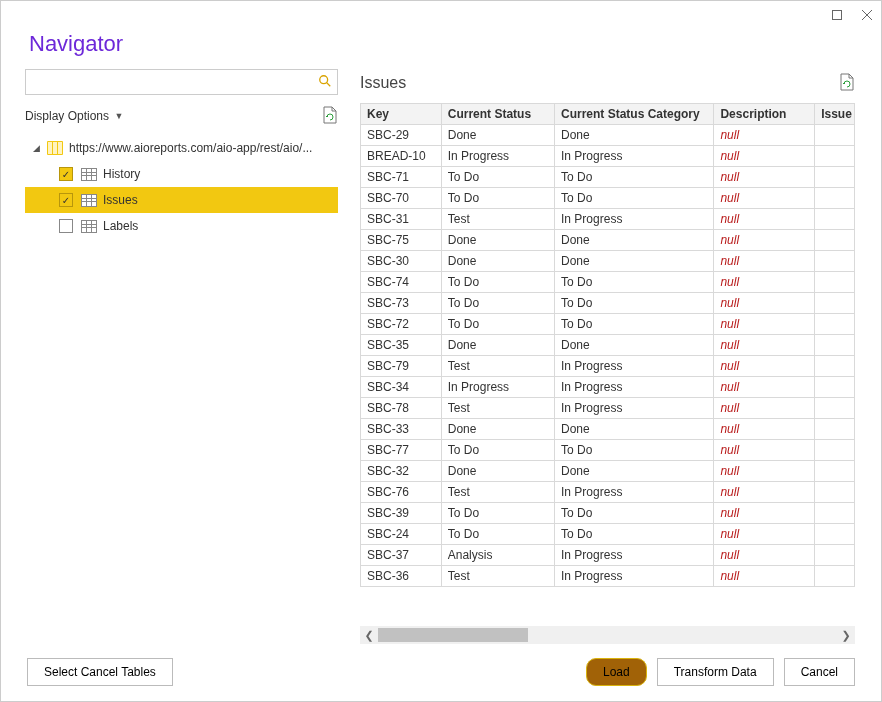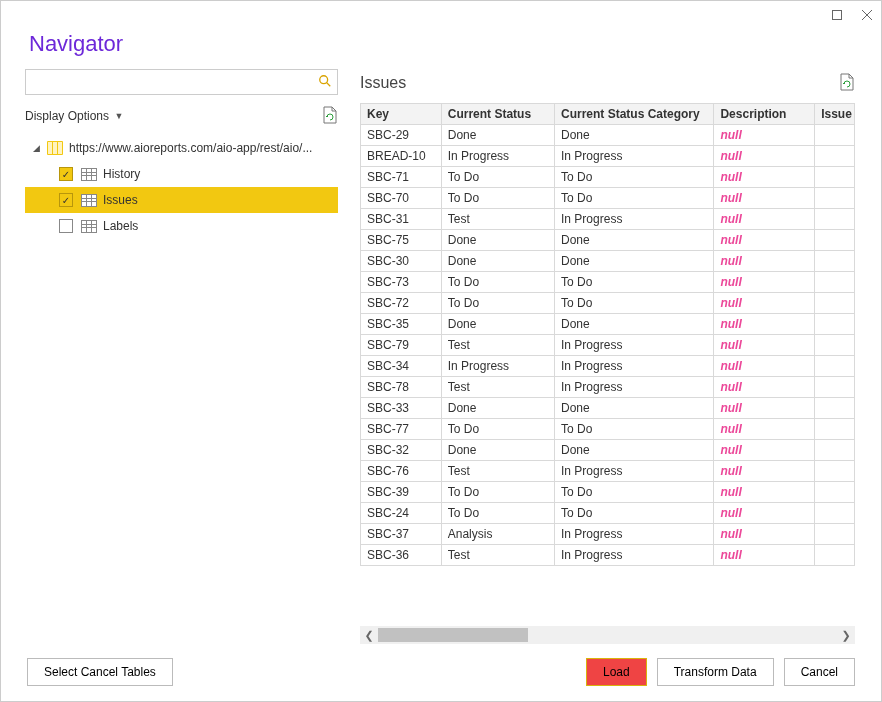--- a/index.html
+++ b/index.html
@@ -182,21 +182,21 @@
   .data-table th {
     background: #f3f3f3;
     font-weight: 600;
     color: #333;
   }
   .col-key { width: 77px; }
   .col-cs { width: 108px; }
   .col-csc { width: 152px; }
   .col-desc { width: 96px; }
   .col-iid { width: 38px; }
-  .null { font-style: italic; text-align: right; color: #ec4899; font-weight: bold; }
+  .null { font-style: italic; text-align: right; color: #b91c1c; }
   .hscroll {
     height: 18px;
     background: #f0f0f0;
     display:flex; align-items:center;
     position:relative;
   }
   .harrow {
     width: 18px;
     display:flex; align-items:center; justify-content:center;
     color:#666; font-size:11px; cursor:pointer;
@@ -209,22 +209,23 @@
     padding: 14px 26px;
   }
   .btn {
     border: 1px solid #bbb;
     background: #fff;
     padding: 6px 16px;
     font-size: 12px;
     cursor: pointer;
   }
   .btn.primary {
-    background: #ef4444;
+    background: #a16207;
     border-color: #d9b30d;
+    border-radius: 10px;
   }
   .footer-right { display:flex; gap:10px; }
   .doc-icon-svg { width:16px; height:18px; }
 </style>
 </head>
 <body>
 
 <div class="titlebar">
   <div class="win-btn">
     <svg width="10" height="10">
@@ -364,20 +365,27 @@
               <td></td>
             </tr>
             <tr>
               <td>SBC-30</td>
               <td>Done</td>
               <td>Done</td>
               <td class="null">null</td>
               <td></td>
             </tr>
             <tr>
+              <td>SBC-74</td>
+              <td>To Do</td>
+              <td>To Do</td>
+              <td class="null">null</td>
+              <td></td>
+            </tr>
+            <tr>
               <td>SBC-73</td>
               <td>To Do</td>
               <td>To Do</td>
               <td class="null">null</td>
               <td></td>
             </tr>
             <tr>
               <td>SBC-72</td>
               <td>To Do</td>
               <td>To Do</td>

